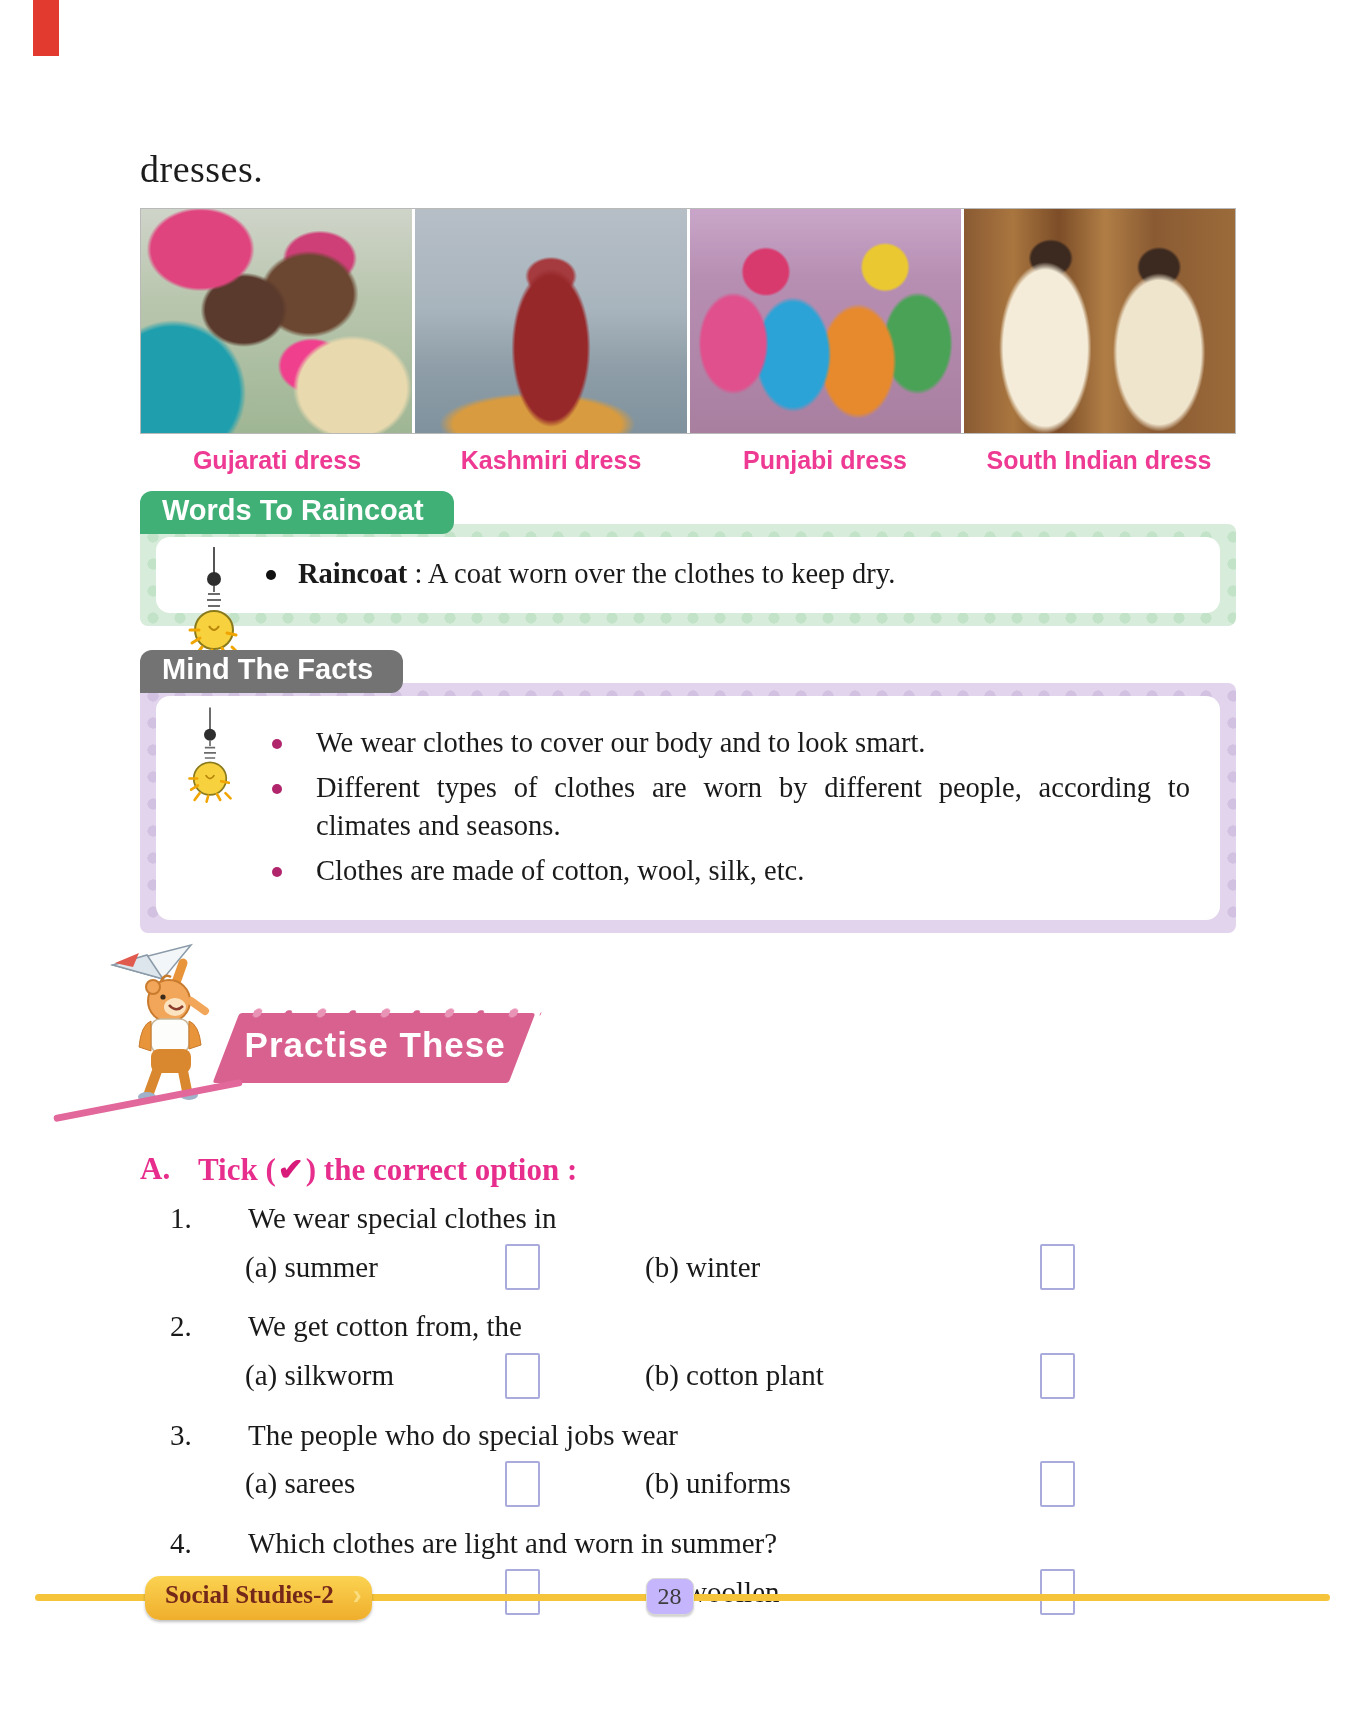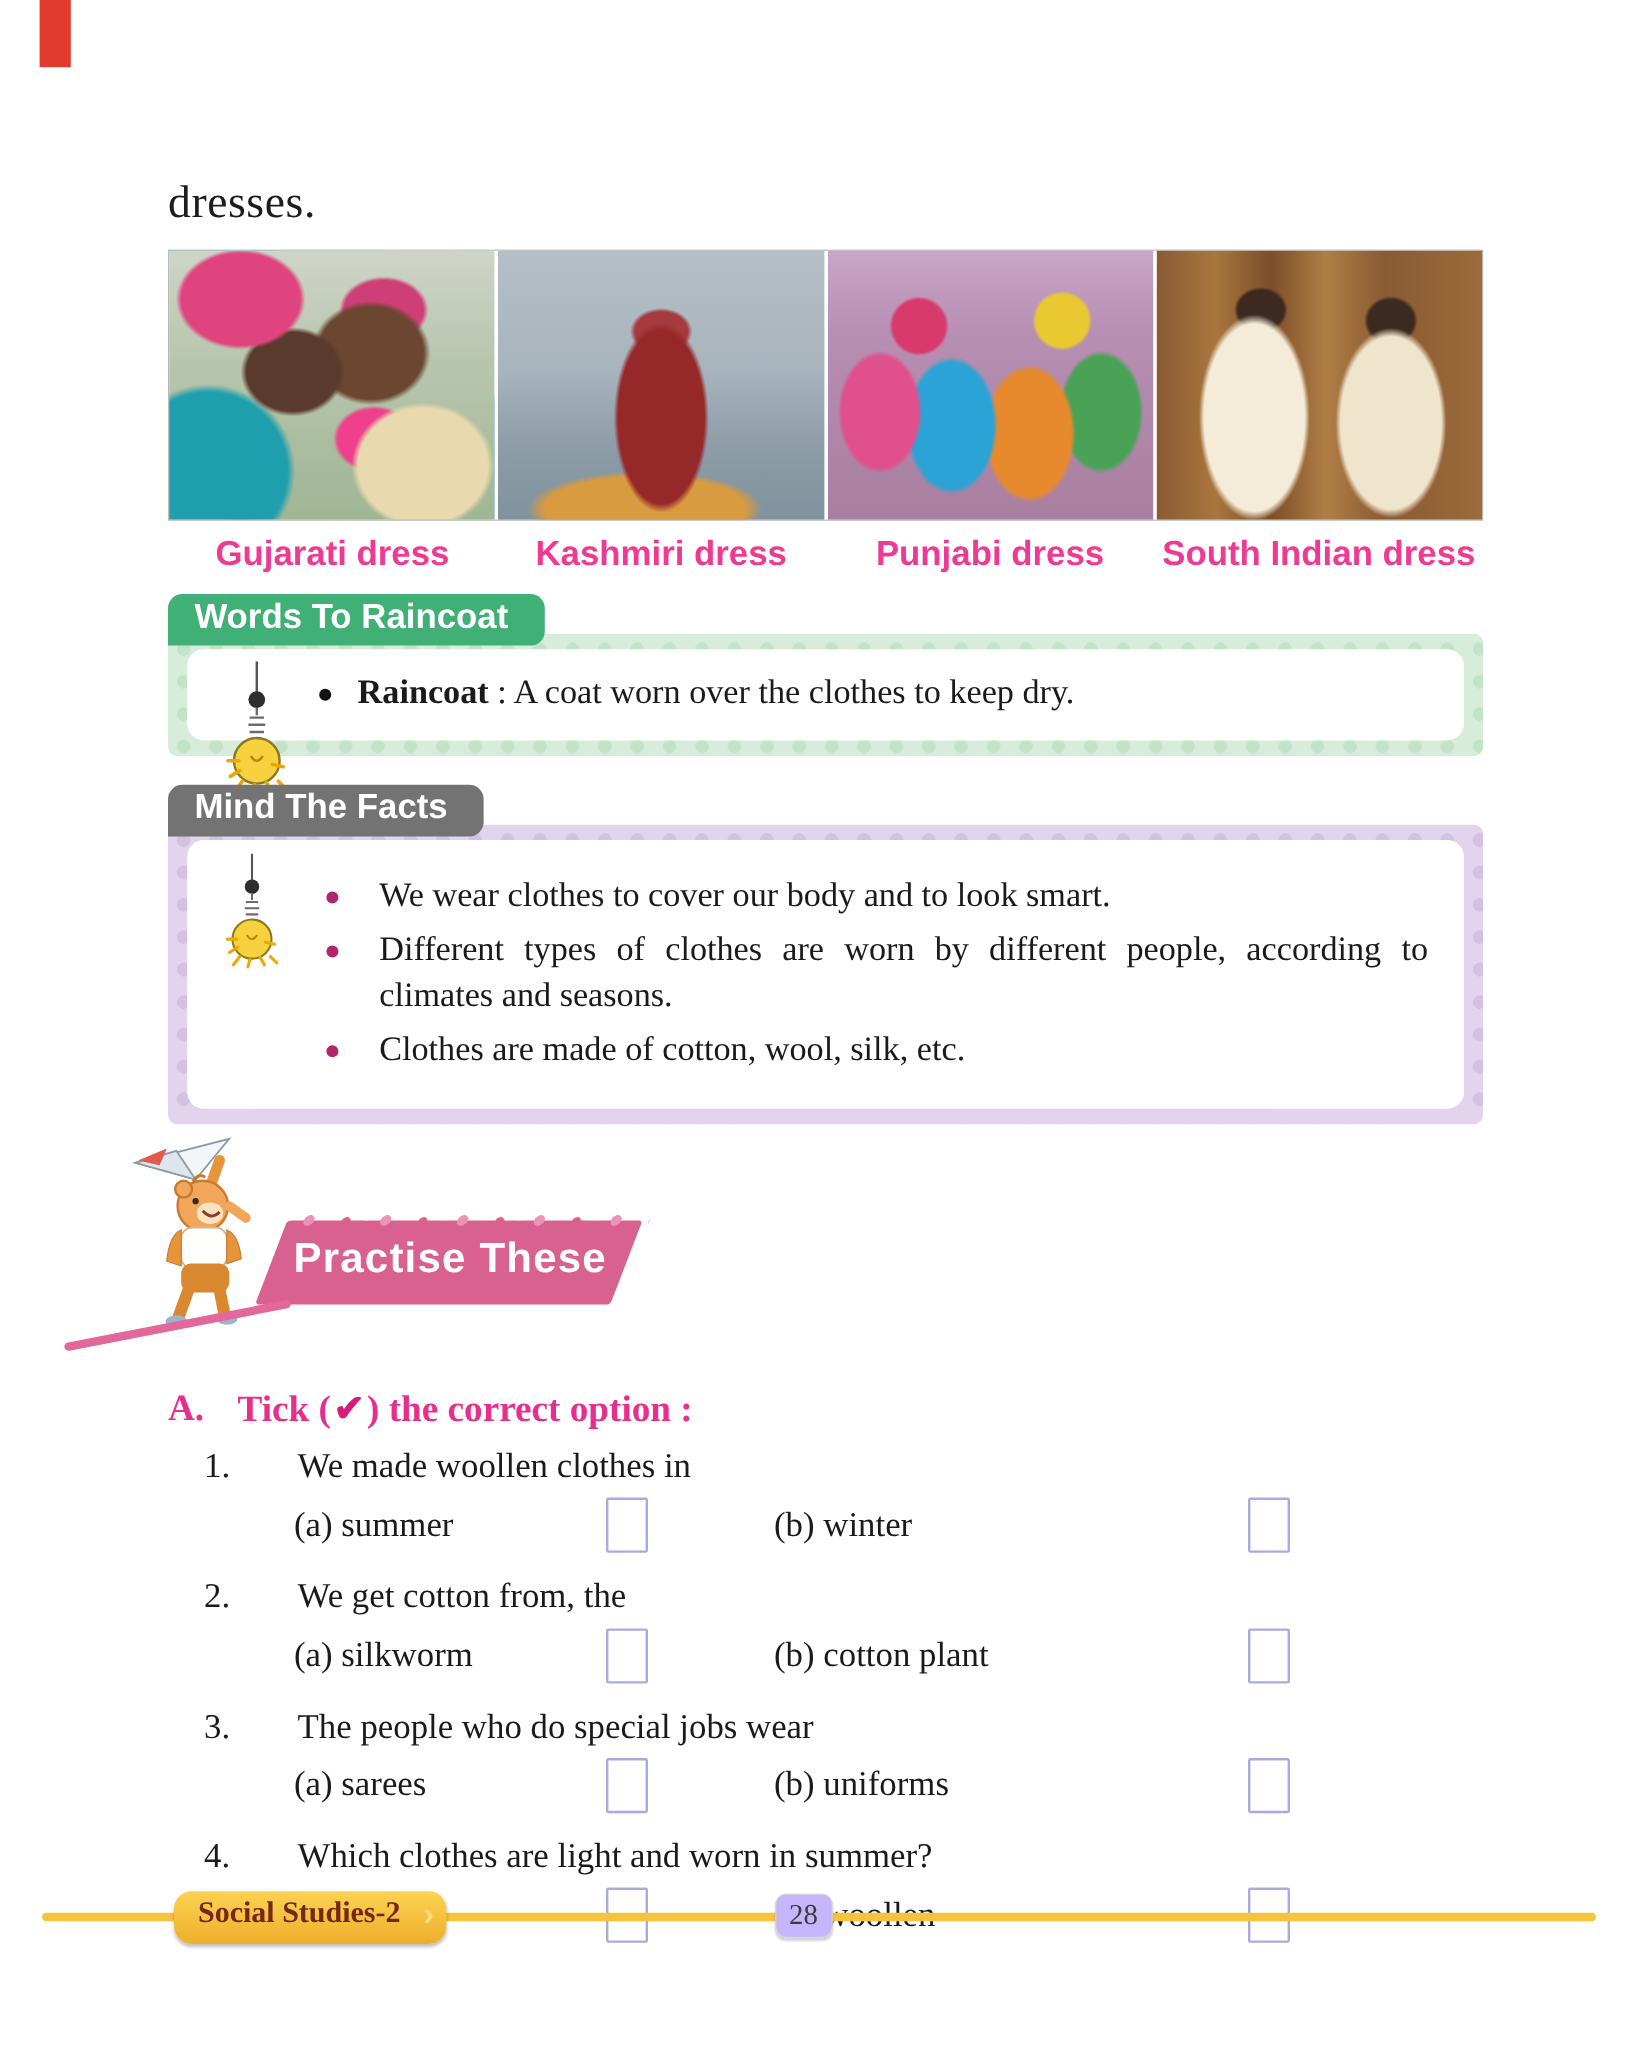--- a/index.html
+++ b/index.html
@@ -41,21 +41,21 @@
       linear-gradient(180deg, #c9a6c9 0%, #b78fb3 30%, #a97fa0 100%); }
   .photo-4 { background:
       radial-gradient(70px 130px at 30% 62%, #f4ecd8 0 60%, transparent 66%),
       radial-gradient(70px 120px at 72% 64%, #efe4cc 0 60%, transparent 66%),
       radial-gradient(35px 30px at 32% 22%, #3c2a20 0 55%, transparent 64%),
       radial-gradient(35px 32px at 72% 26%, #3c2a20 0 55%, transparent 64%),
       linear-gradient(90deg, #8a5a33 0%, #a9763f 18%, #7c4d28 35%, #b07e45 52%, #8a5a33 70%, #9c6b3a 100%); }
 
   .caption-row { display:flex; margin-top:12px; }
   .caption { flex:1 1 0; text-align:center; font-family:"Liberation Sans", sans-serif;
-             font-weight:bold; font-size:29px; color:#ee3a93; }
+             font-weight:bold; font-size:25px; color:#ee3a93; }
 
   
   .section { margin-top:16px; }
   .tab { display:inline-block; position:relative; z-index:2; color:#fff;
          font-family:"Liberation Sans", sans-serif; font-size:29px; font-weight:bold;
          padding:3px 30px 7px 22px; border-radius:12px 12px 12px 0; margin-bottom:-10px; }
   .tab-green { background:#41b077; }
   .tab-purple { background:#737373;text-align:right; }
   .patterned-box { position:relative; border-radius:8px; padding:13px 16px; }
   .box-green { background-color:#d7ecda;
@@ -218,21 +218,21 @@
     <div class="a-heading">
       <span class="a-label">A.</span>
       <span><span>Tick (</span><span class="tick">✔</span><span>) the correct option :</span></span>
     </div>
 
     <div class="questions">
 
       <div>
         <div class="q-line">
             <span class="q-num">1.</span>
-            <span>We made woollen clothes in</span>
+            <span>We wear special clothes in</span>
           </div>
         <div class="q-opts">
           <span><span>(a)</span> <span>summer</span></span>
           <span class="checkbox"></span>
           <span></span>
           <span><span>(b)</span> <span>winter</span></span>
           <span class="checkbox"></span>
         </div>
       </div>
 

